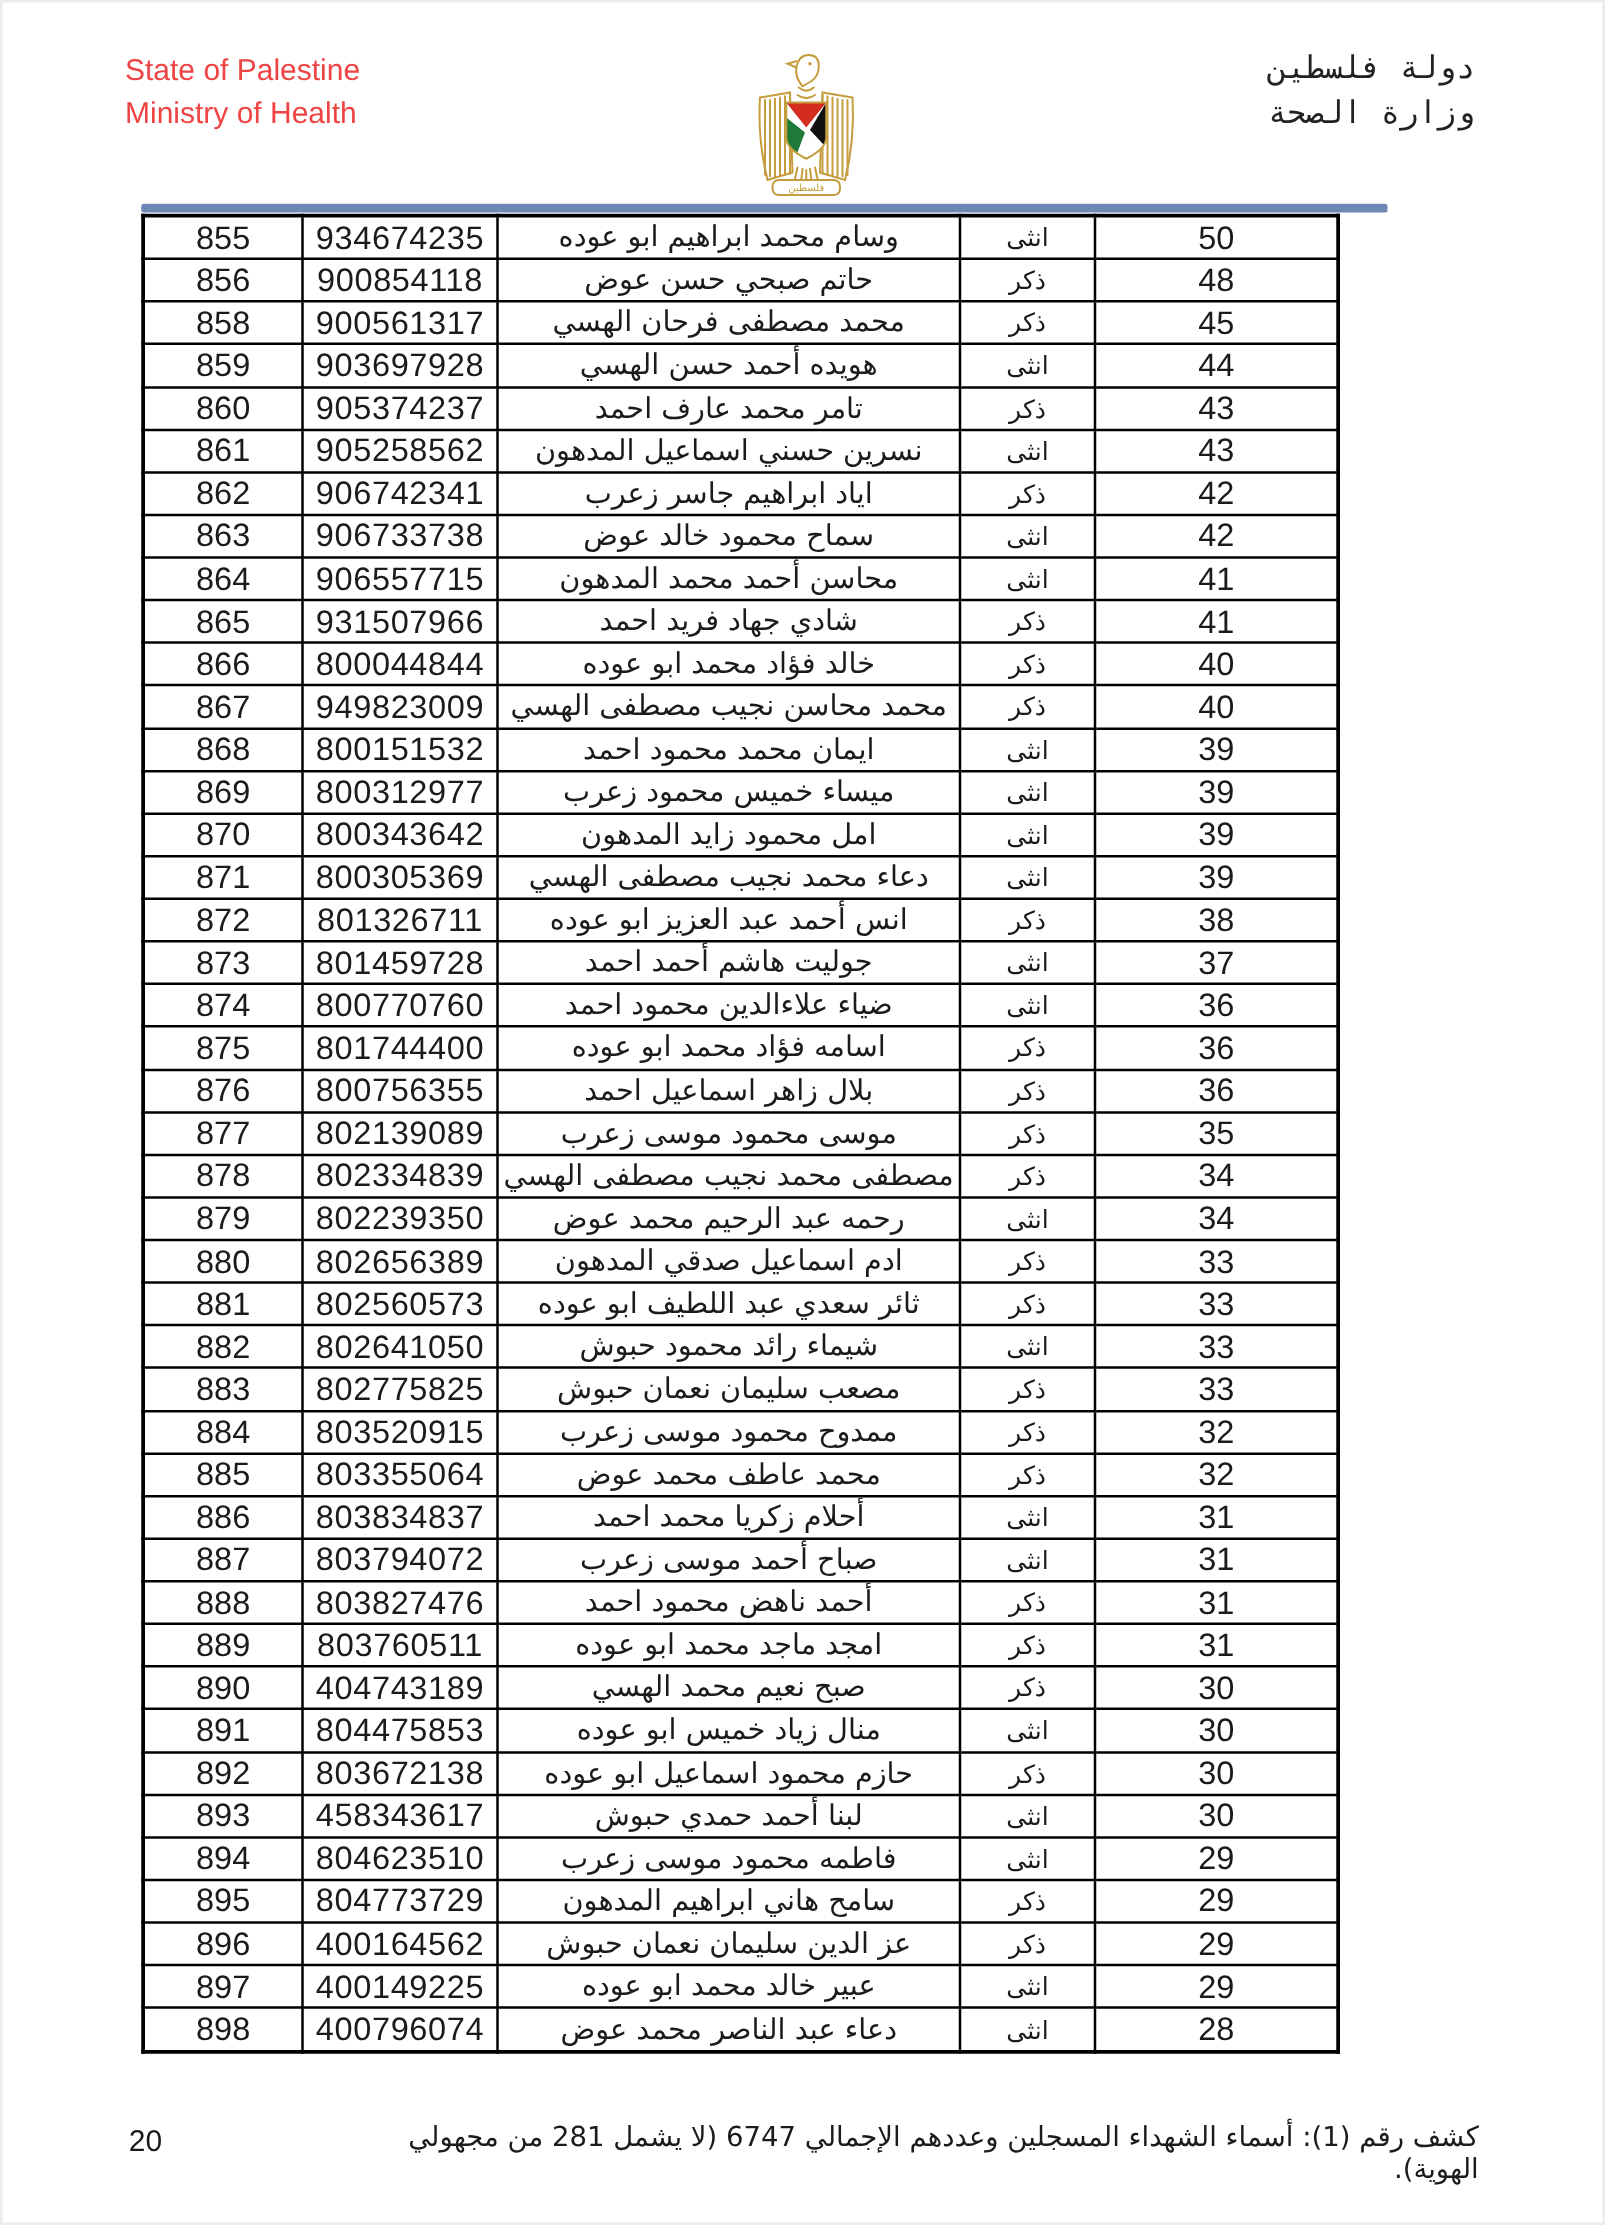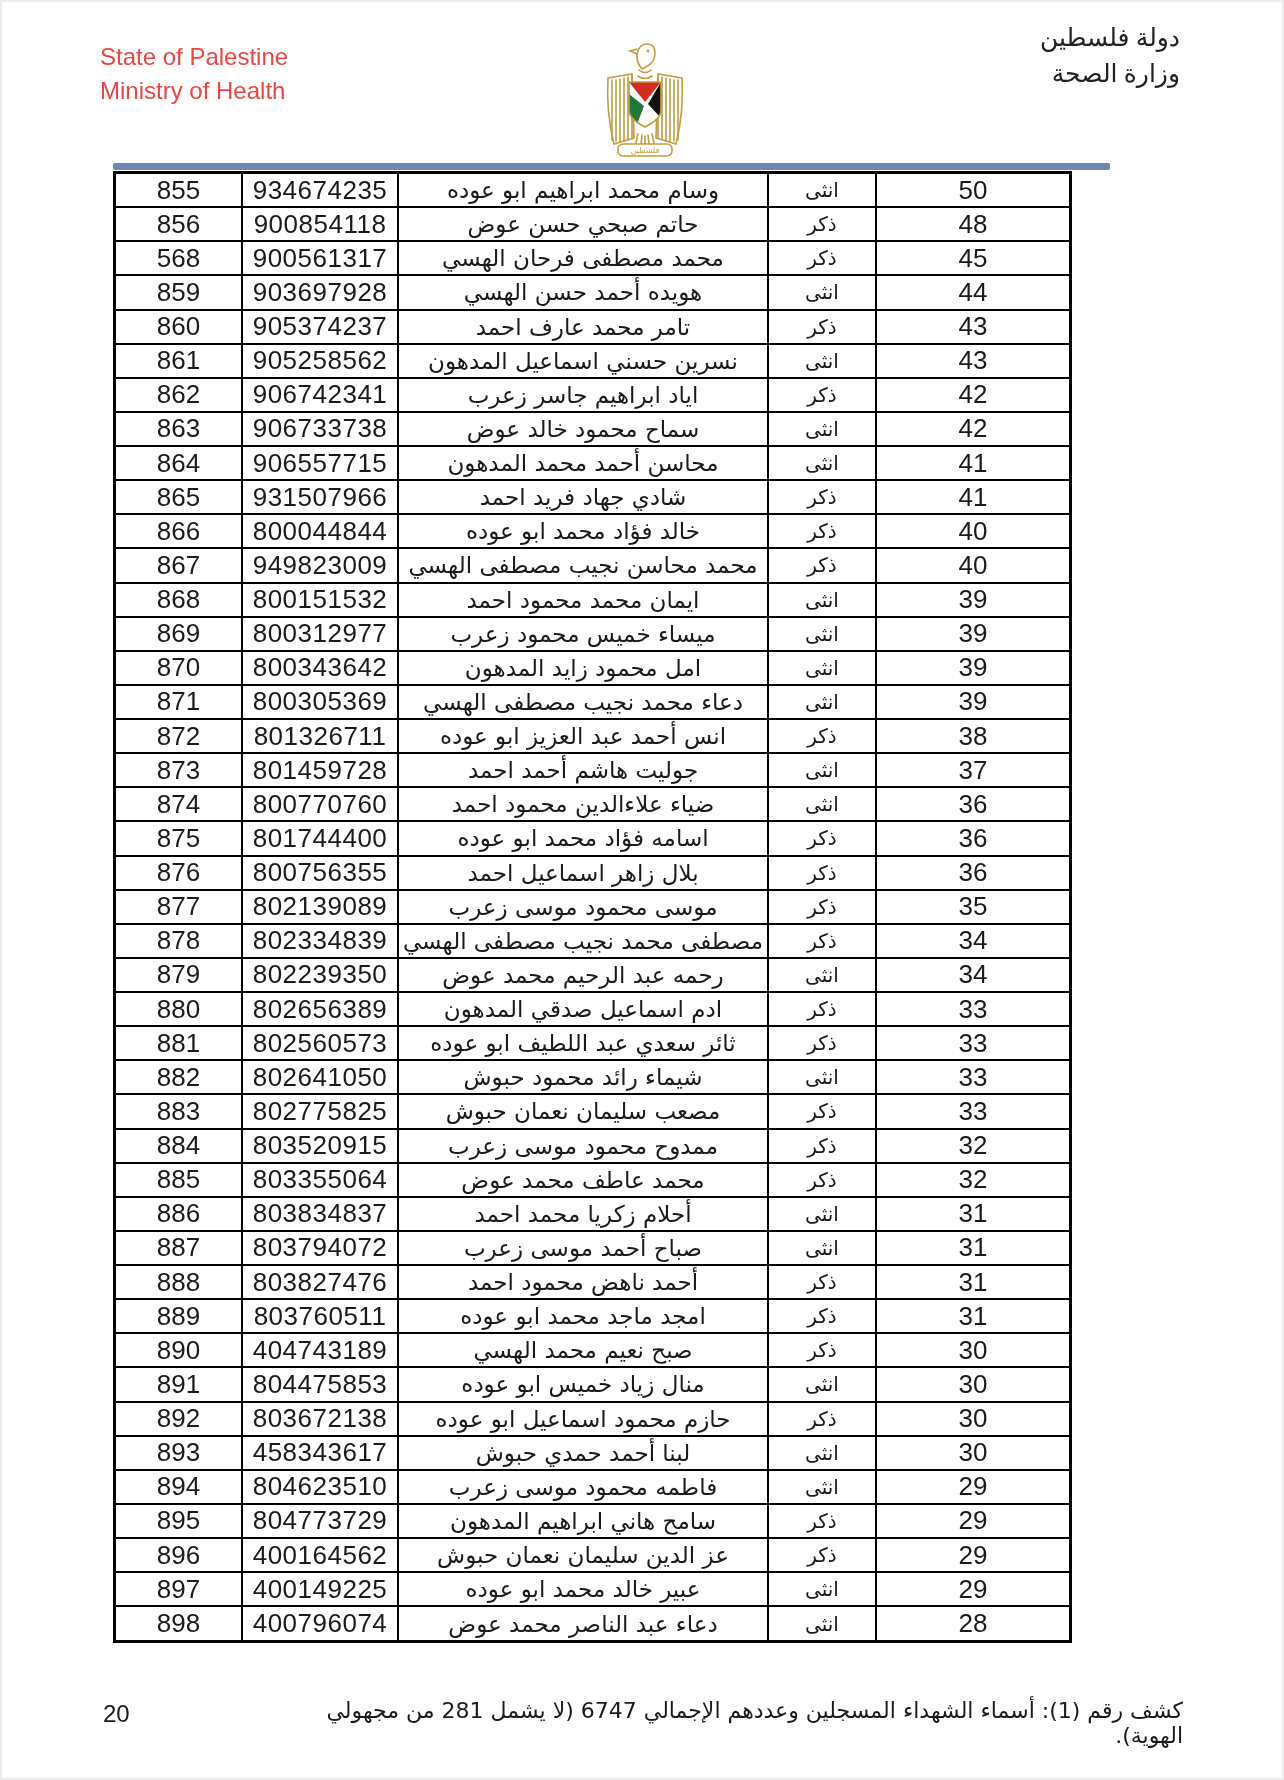--- a/index.html
+++ b/index.html
@@ -11,24 +11,24 @@
     color:#1b1b1b;
     box-shadow:inset 0 0 0 2px #ececec;
     overflow:hidden;
   }
   
   .hdr-left{
     position:absolute;left:100px;top:40px;
     font-size:24px;line-height:34px;color:#ef4444;
   }
   .hdr-right{
-    position:absolute;right:104px;top:20px;
+    position:absolute;right:104px;top:38px;
     font-size:25px;line-height:36px;color:#222;
     text-align:right;direction:rtl;
-    font-family:Liberation Serif, serif;
+    font-family:Liberation Mono, monospace;
     margin-left:40px;
   }
   .emblem{position:absolute;left:592px;top:40px;width:106px;height:120px;}
   .blue-rule{
     position:absolute;left:113px;top:163px;width:997px;height:7px;
     border-radius:2px;
   }
   
   table.records{
     position:absolute;left:113px;top:171px;
@@ -129,21 +129,21 @@
           <td class="c-age">50</td>
         </tr>
         <tr>
           <td class="c-serial">856</td>
           <td class="c-id">900854118</td>
           <td class="c-name">حاتم صبحي حسن عوض</td>
           <td class="c-gender">ذكر</td>
           <td class="c-age">48</td>
         </tr>
         <tr>
-          <td class="c-serial">568</td>
+          <td class="c-serial">858</td>
           <td class="c-id">900561317</td>
           <td class="c-name">محمد مصطفى فرحان الهسي</td>
           <td class="c-gender">ذكر</td>
           <td class="c-age">45</td>
         </tr>
         <tr>
           <td class="c-serial">859</td>
           <td class="c-id">903697928</td>
           <td class="c-name">هويده أحمد حسن الهسي</td>
           <td class="c-gender">انثى</td>

